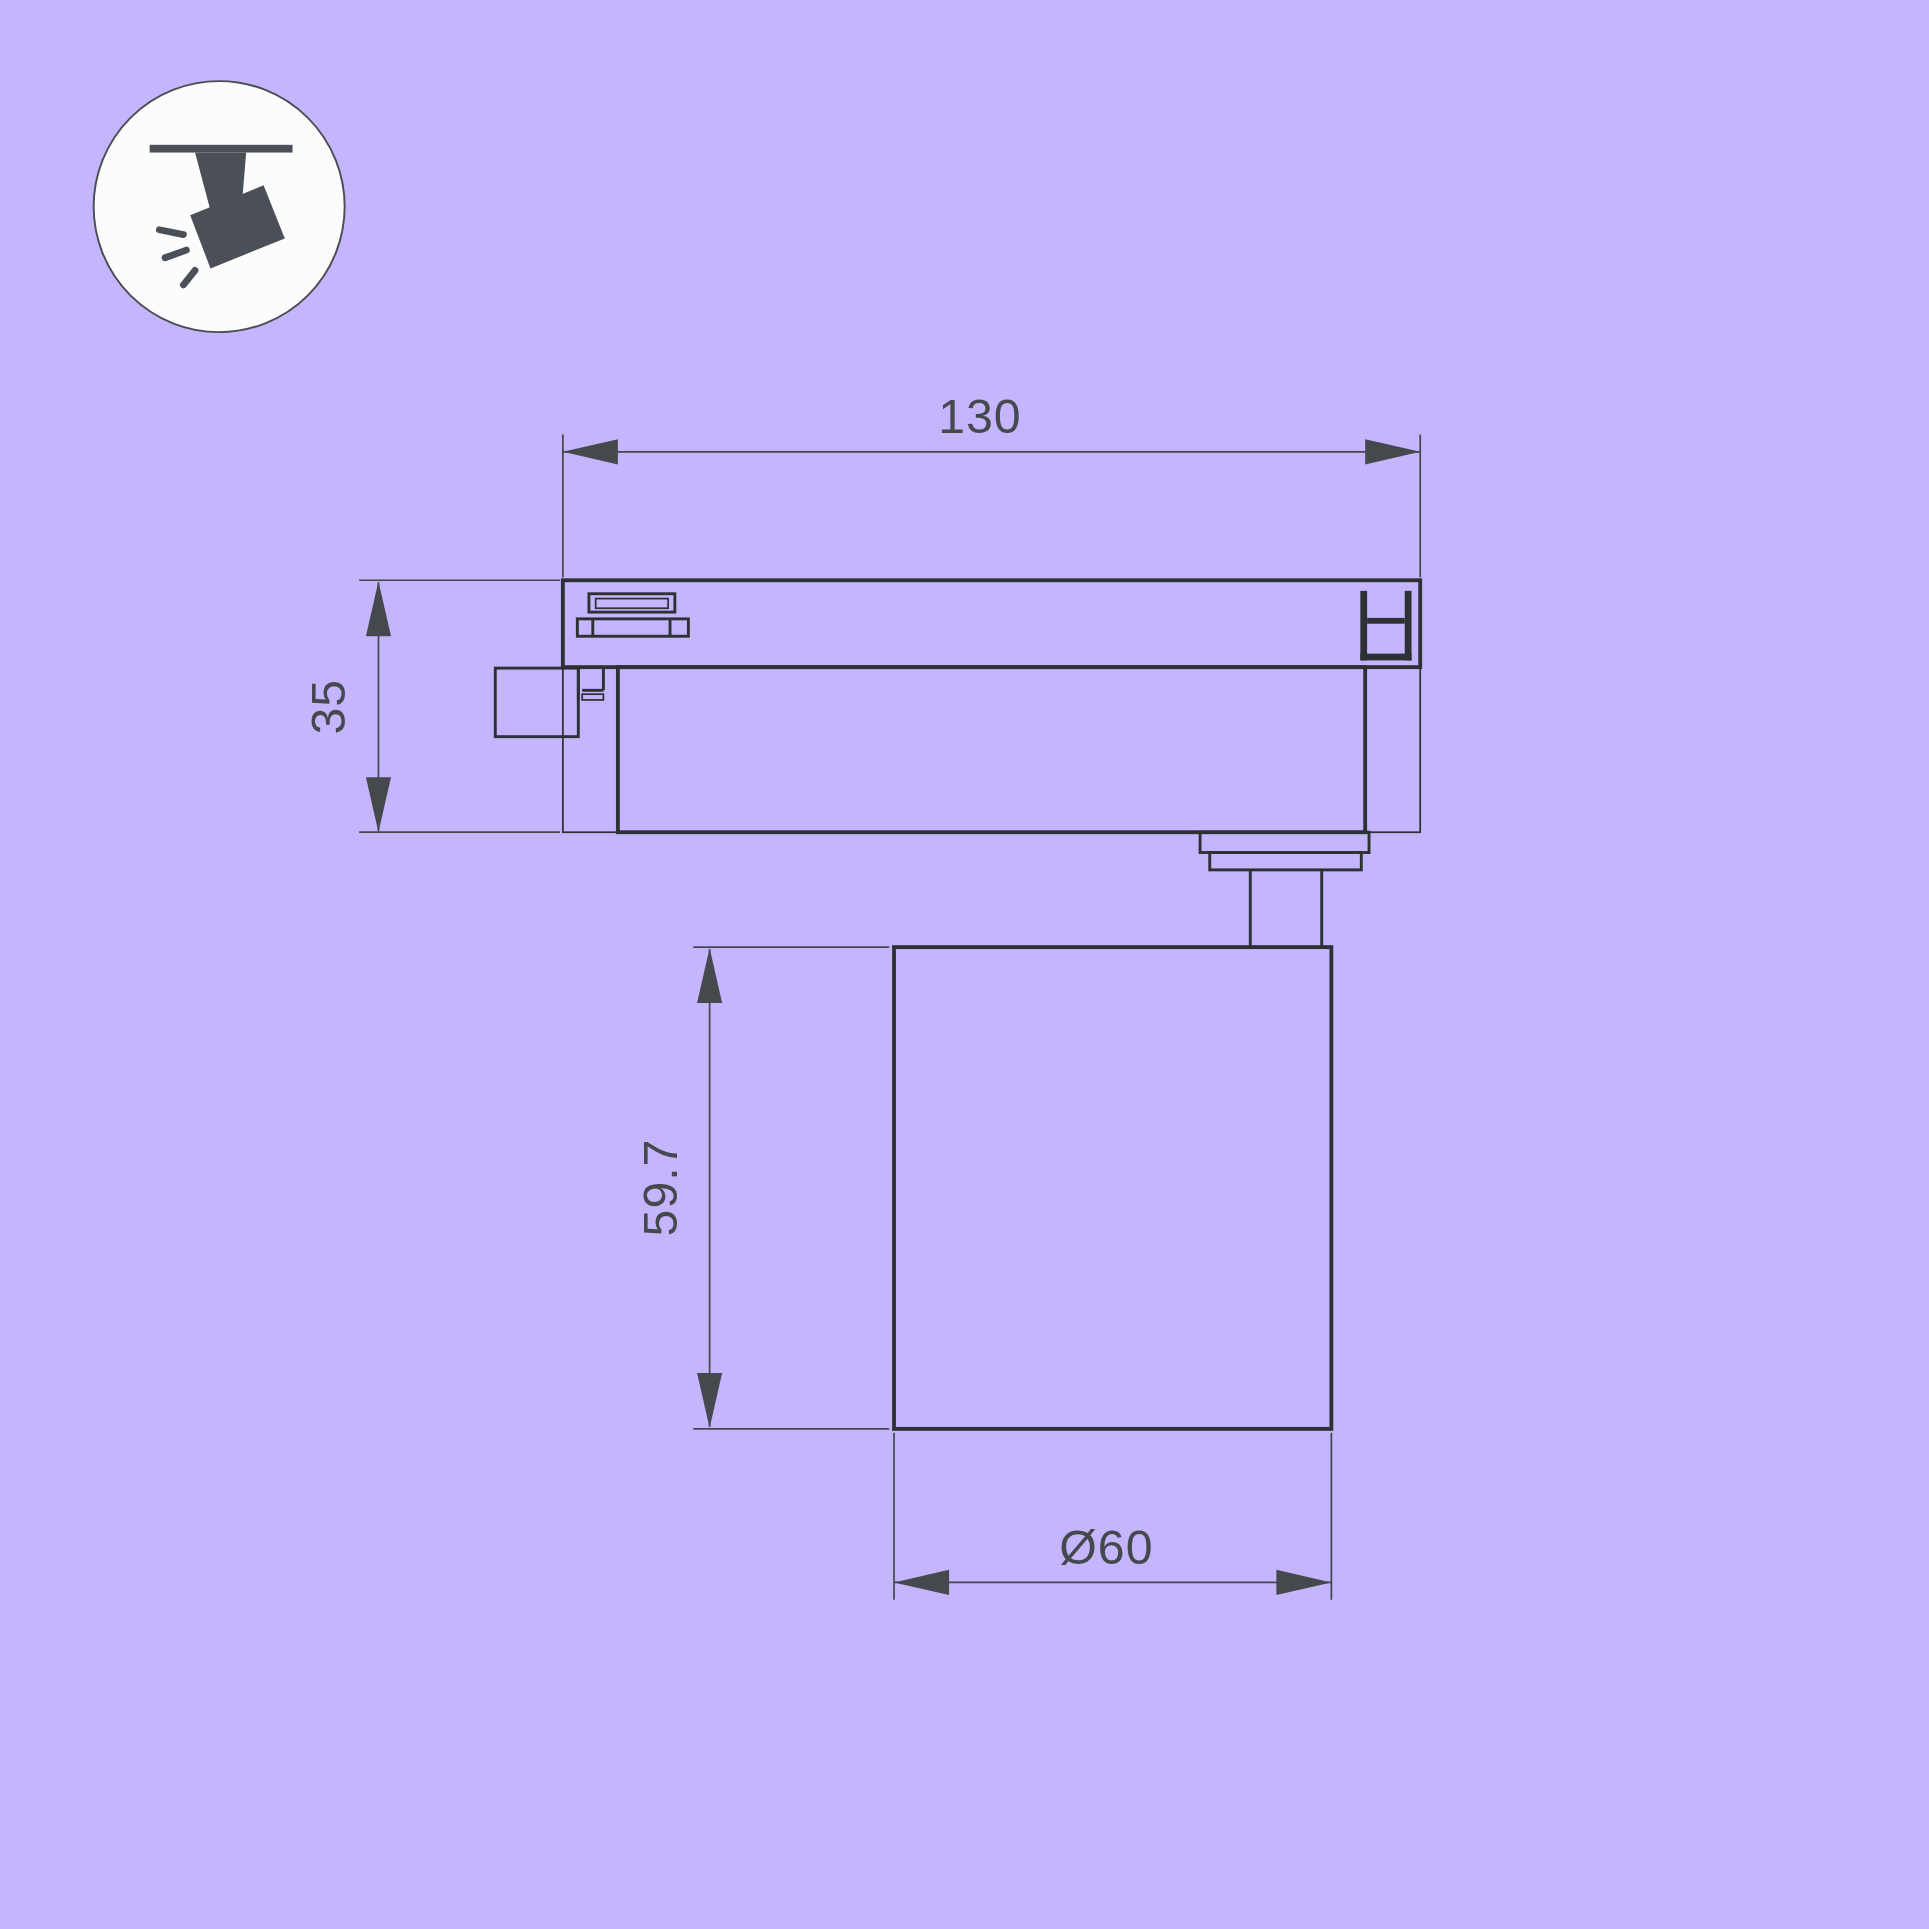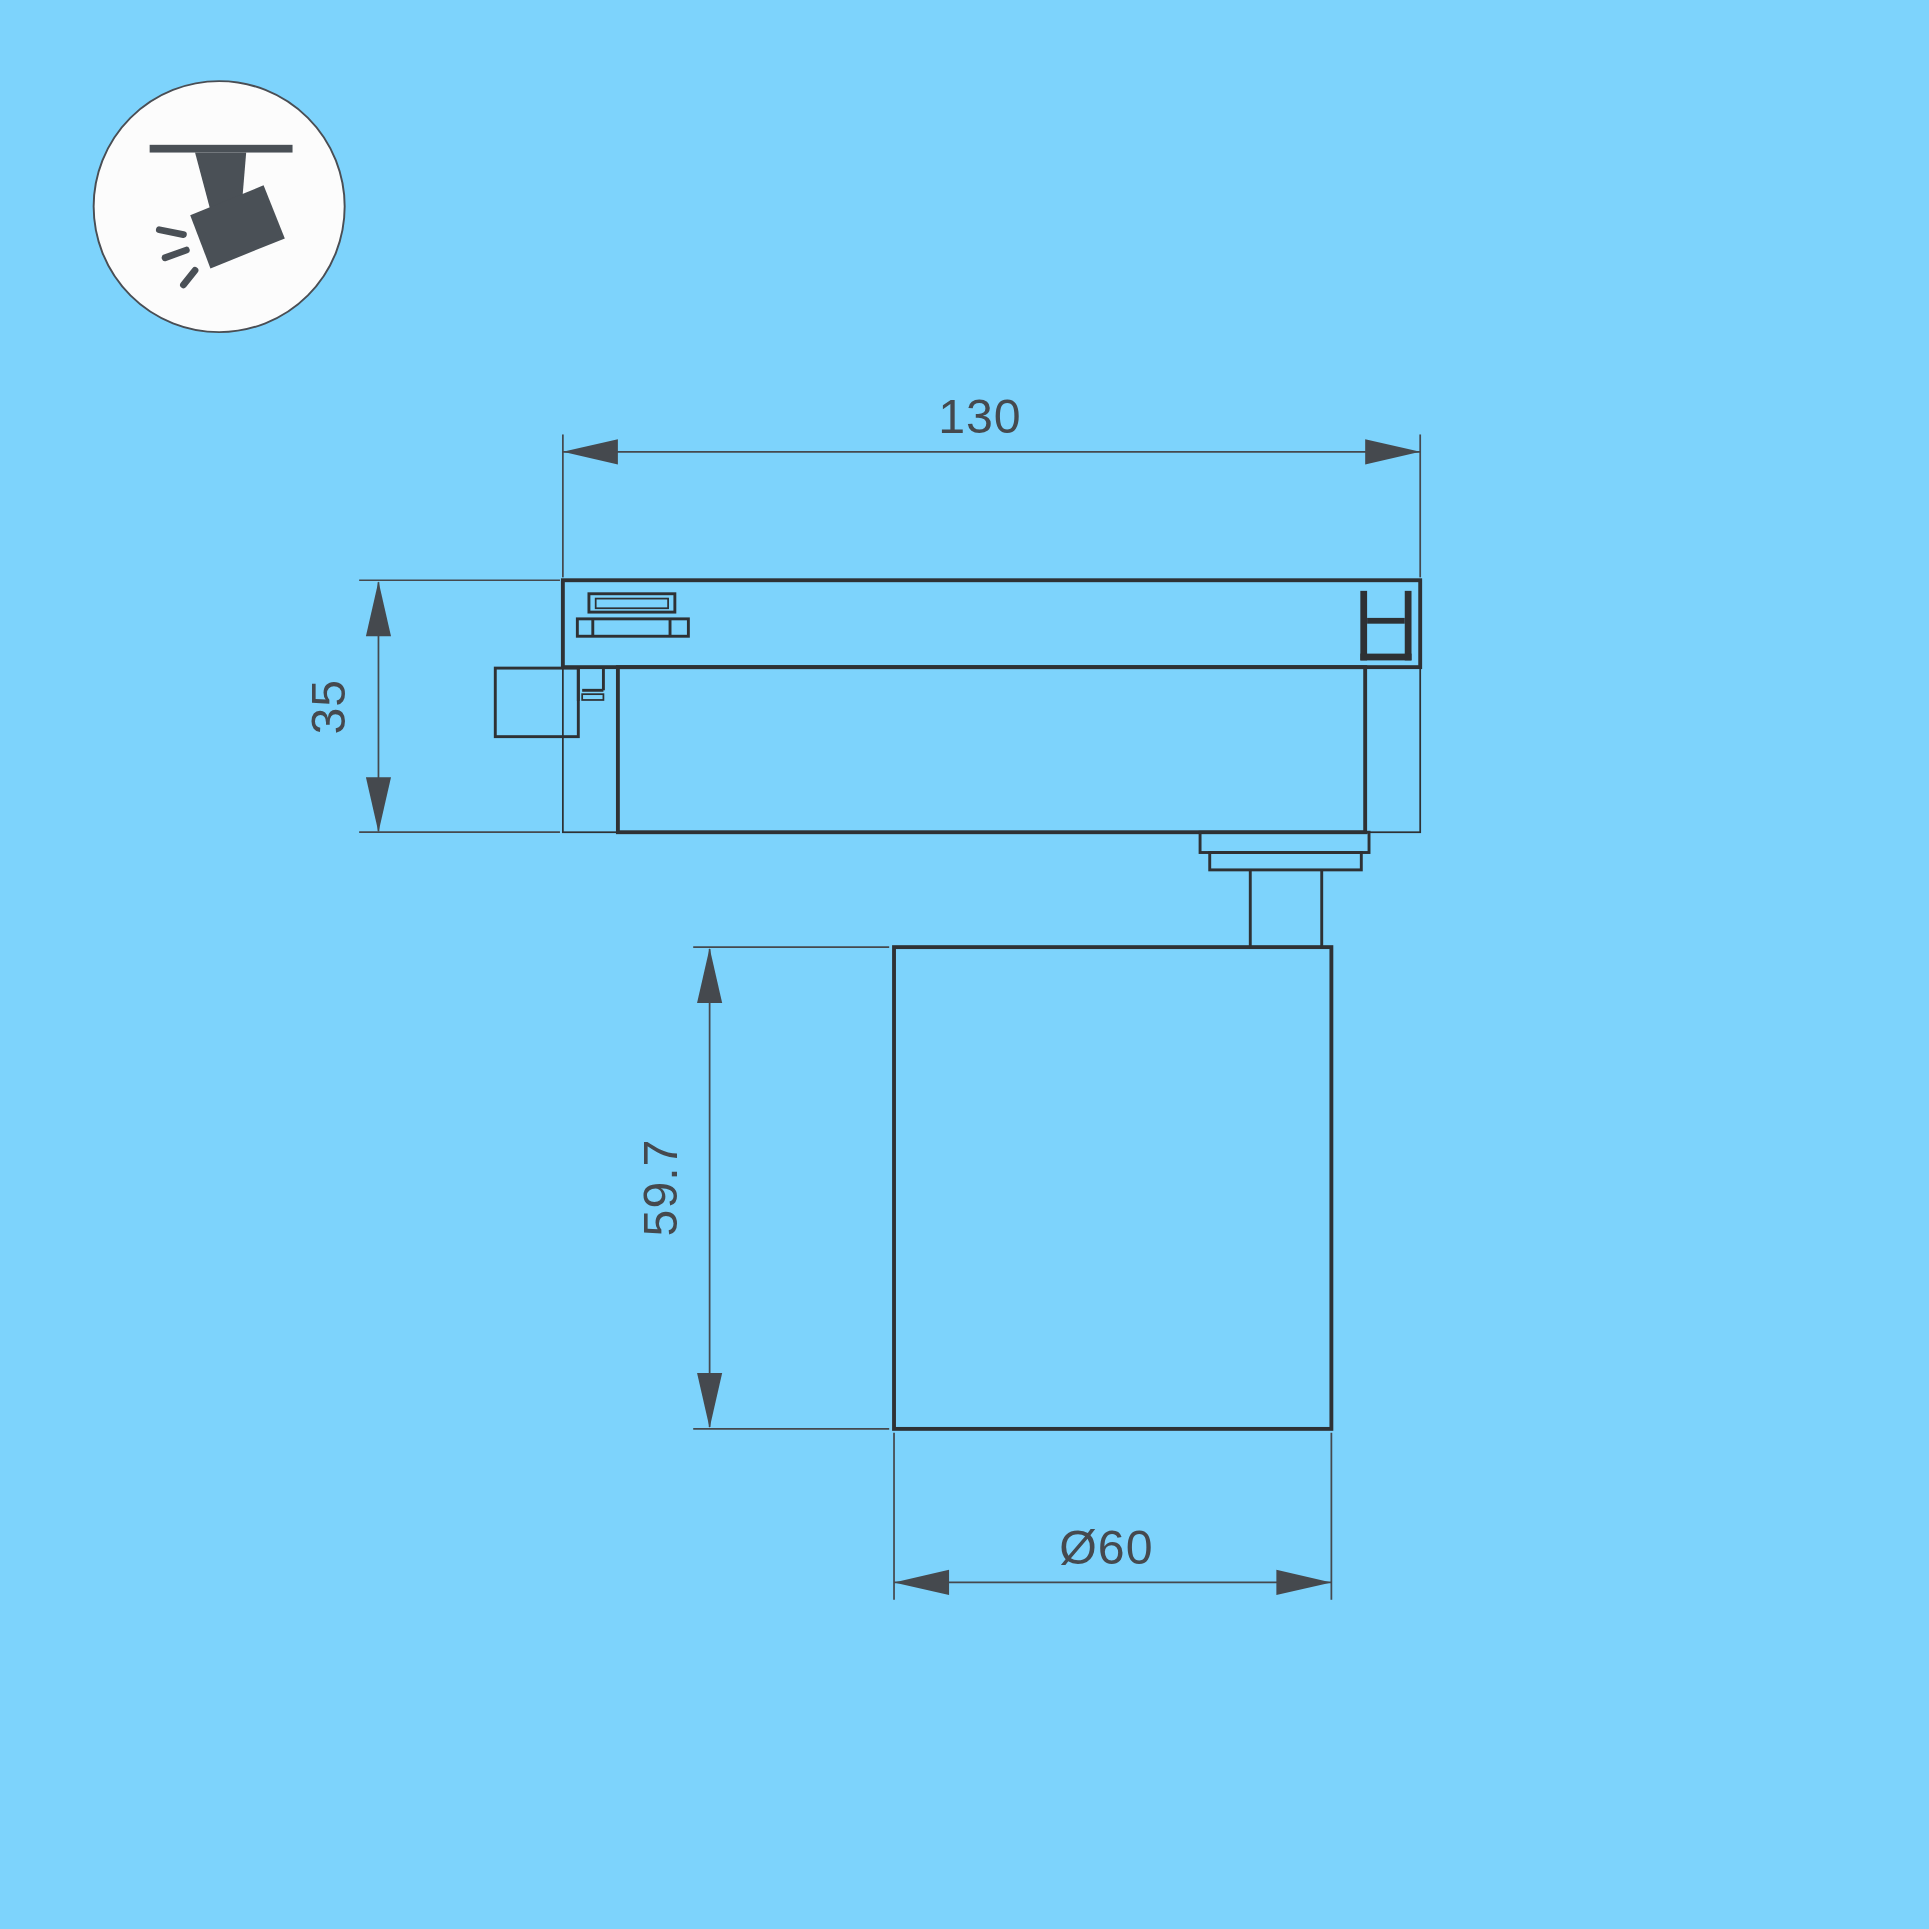--- a/index.html
+++ b/index.html
@@ -1,16 +1,16 @@
 <!DOCTYPE html>
 <html><head>
 <meta charset="utf-8">
 <style>
   html,body{margin:0;padding:0;background:#ffffff;}
-  .canvas-wrap{width:1929px;height:1929px;background:#7dd3fc;}
+  .canvas-wrap{width:1929px;height:1929px;background:#c4b5fd;}
   svg{display:block;}
   .bold   {fill:none;stroke:#2e3134;stroke-width:4;}
   .med    {fill:none;stroke:#2e3134;stroke-width:3;}
   .thin   {fill:none;stroke:#2e3134;stroke-width:1.8;}
   .fillদark,
   .filldark{fill:#2e3134;stroke:none;}
   .dimline{stroke:#45494e;stroke-width:1.8;fill:none;}
   .arrow  {fill:#45494e;stroke:none;}
   .dimtext{fill:#45494e;font-family:"Liberation Sans",sans-serif;font-size:50px;letter-spacing:1px;}
   .icon-circle{fill:#fcfcfc;stroke:#4a4e54;stroke-width:2;}

